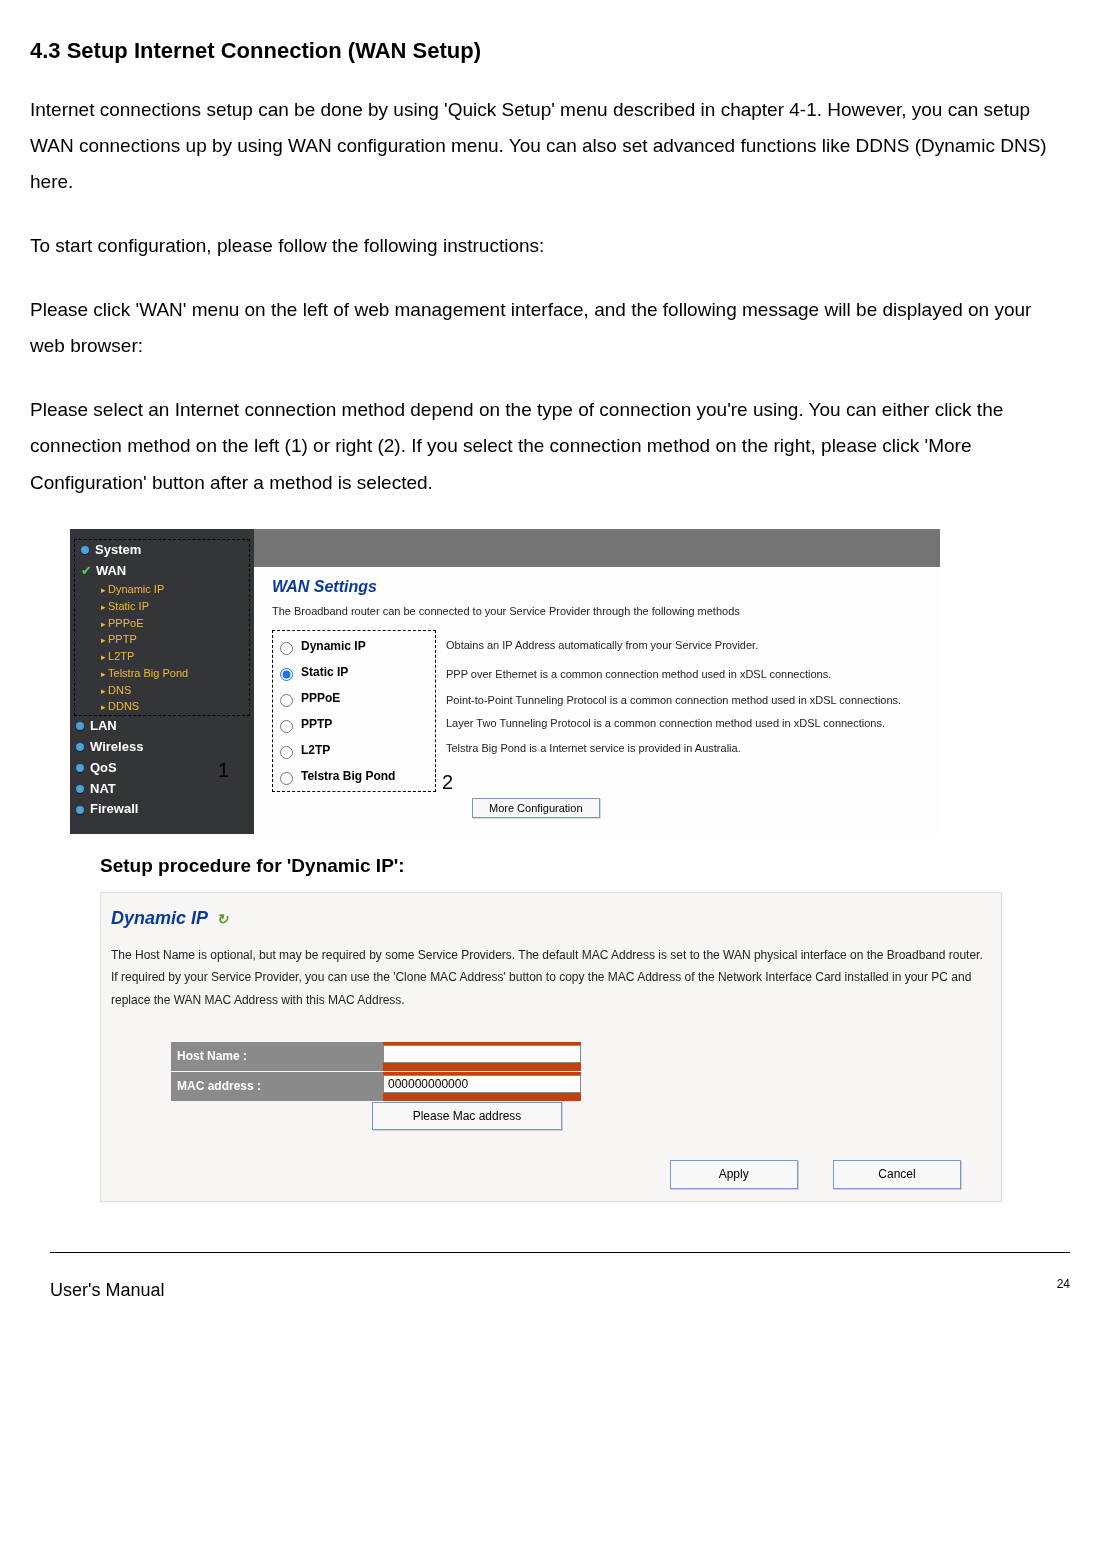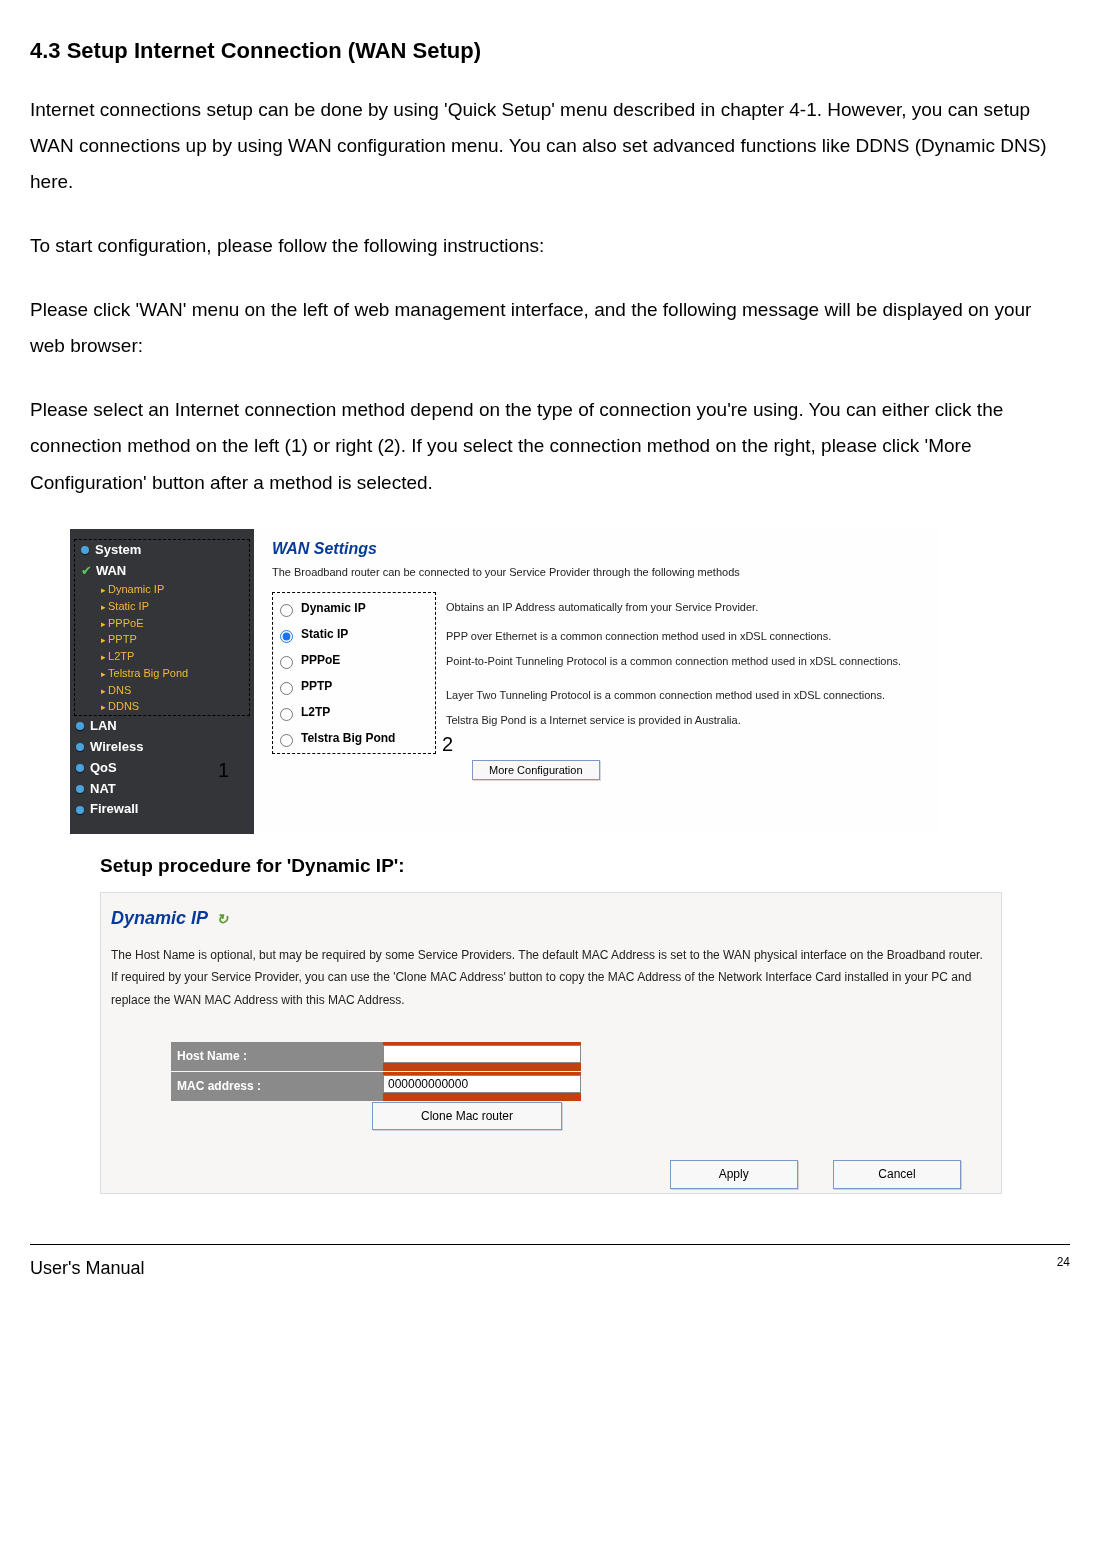--- a/index.html
+++ b/index.html
@@ -18,23 +18,24 @@
   }
   p.body-text {
     margin: 0 0 28px 0;
   }
   .screenshot {
     margin: 8px 0 10px 40px;
     width: 870px;
   }
   .wanshot {
     display: flex;
-    background: #000000;
+    background: #737373;
     font-size: 12px;
     line-height: 1.3;
+    align-items: flex-end;
   }
   .sidebar {
     background: #333538;
     color: #fff;
     width: 184px;
     padding: 10px 0 14px 0;
     position: relative;
   }
   .sidebar-inner {
     border: 1px dashed #000;
@@ -135,21 +136,21 @@
   }
   .subheading {
     font-weight: bold;
     font-size: 19px;
     margin: 14px 0 8px 70px;
   }
   .dynip-shot {
     margin: 0 0 10px 70px;
     width: 880px;
     background: #f7f6f4;
-    padding: 8px 10px 4px 10px;
+    padding: 8px 10px 12px 10px;
     font-family: Arial;
     font-size: 12px;
     border: 1px solid #ddd;
   }
   .dynip-title {
     color: #083a9a;
     font-weight: bold;
     font-style: italic;
     font-size: 18px;
     margin-bottom: 8px;
@@ -204,24 +205,25 @@
   .clone-btn { width: 152px; }
   .action-row {
     text-align: right;
     margin-top: 30px;
     padding-right: 30px;
   }
   .apply-btn, .cancel-btn { width: 90px; margin-left: 32px; }
   .footer {
     border-top: 1px solid #000;
     margin-top: 50px;
-    padding-top: 6px;
+    padding-top: 20px;
     display: flex;
     justify-content: space-between;
     font-size: 18px;
+    margin-left: 20px;
   }
   .footer .pagenum { font-size: 12px; }
 </style>
 </head>
 <body>
 
 <h2>4.3 Setup Internet Connection (WAN Setup)</h2>
 
 <p class="body-text">Internet connections setup can be done by using 'Quick Setup' menu described in chapter 4-1. However, you can setup WAN connections up by using WAN configuration menu. You can also set advanced functions like DDNS (Dynamic DNS) here.</p>
 <p class="body-text">To start configuration, please follow the following instructions:</p>
@@ -300,21 +302,21 @@
             </div>
           <div class="opt-left" style="margin:6px 0 2px 0;">
               <input type="radio" name="wan" style="">
               <span class="lbl">Telstra Big Pond</span>
             </div>
           <div class="annot" style="right:-18px; bottom:-4px;">2</div>
         </div>
         <div class="right-descs">
           <div class="opt-desc" style="margin:7px 0 14px 0;">Obtains an IP Address automatically from your Service Provider.</div>
           <div class="opt-desc" style="margin:0 0 10px 0;">PPP over Ethernet is a common connection method used in xDSL connections.</div>
-          <div class="opt-desc" style="margin:0 0 18px 0;">Point-to-Point Tunneling Protocol is a common connection method used in xDSL connections.</div>
+          <div class="opt-desc" style="margin:0 0 8px 0;">Point-to-Point Tunneling Protocol is a common connection method used in xDSL connections.</div>
           <div class="opt-desc" style="margin:0 0 10px 0;">Layer Two Tunneling Protocol is a common connection method used in xDSL connections.</div>
           <div class="opt-desc" style="margin:0 0 0 0;">Telstra Big Pond is a Internet service is provided in Australia.</div>
         </div>
       </div>
       <div class="more-btn">More Configuration</div>
     </div>
   </div>
 </div>
 
 <div class="subheading">Setup procedure for 'Dynamic IP':</div>
@@ -329,21 +331,21 @@
   <div style="margin-left:60px; width:600px;">
     <div class="form-row">
       <div class="form-label">Host Name :</div>
       <div class="form-input-cell"><input class="form-input" value="" style=""></div>
     </div>
     <div class="form-row">
       <div class="form-label">MAC address :</div>
       <div class="form-input-cell"><input class="form-input" value="000000000000" style=""></div>
     </div>
     <div class="clone-row">
-      <div class="clone-btn">Clone Mac router</div>
+      <div class="clone-btn">Please Mac address</div>
     </div>
   </div>
 
   <div class="action-row">
     <span class="apply-btn">Apply</span>
     <span class="cancel-btn">Cancel</span>
   </div>
 </div>
 
 <div class="footer">

